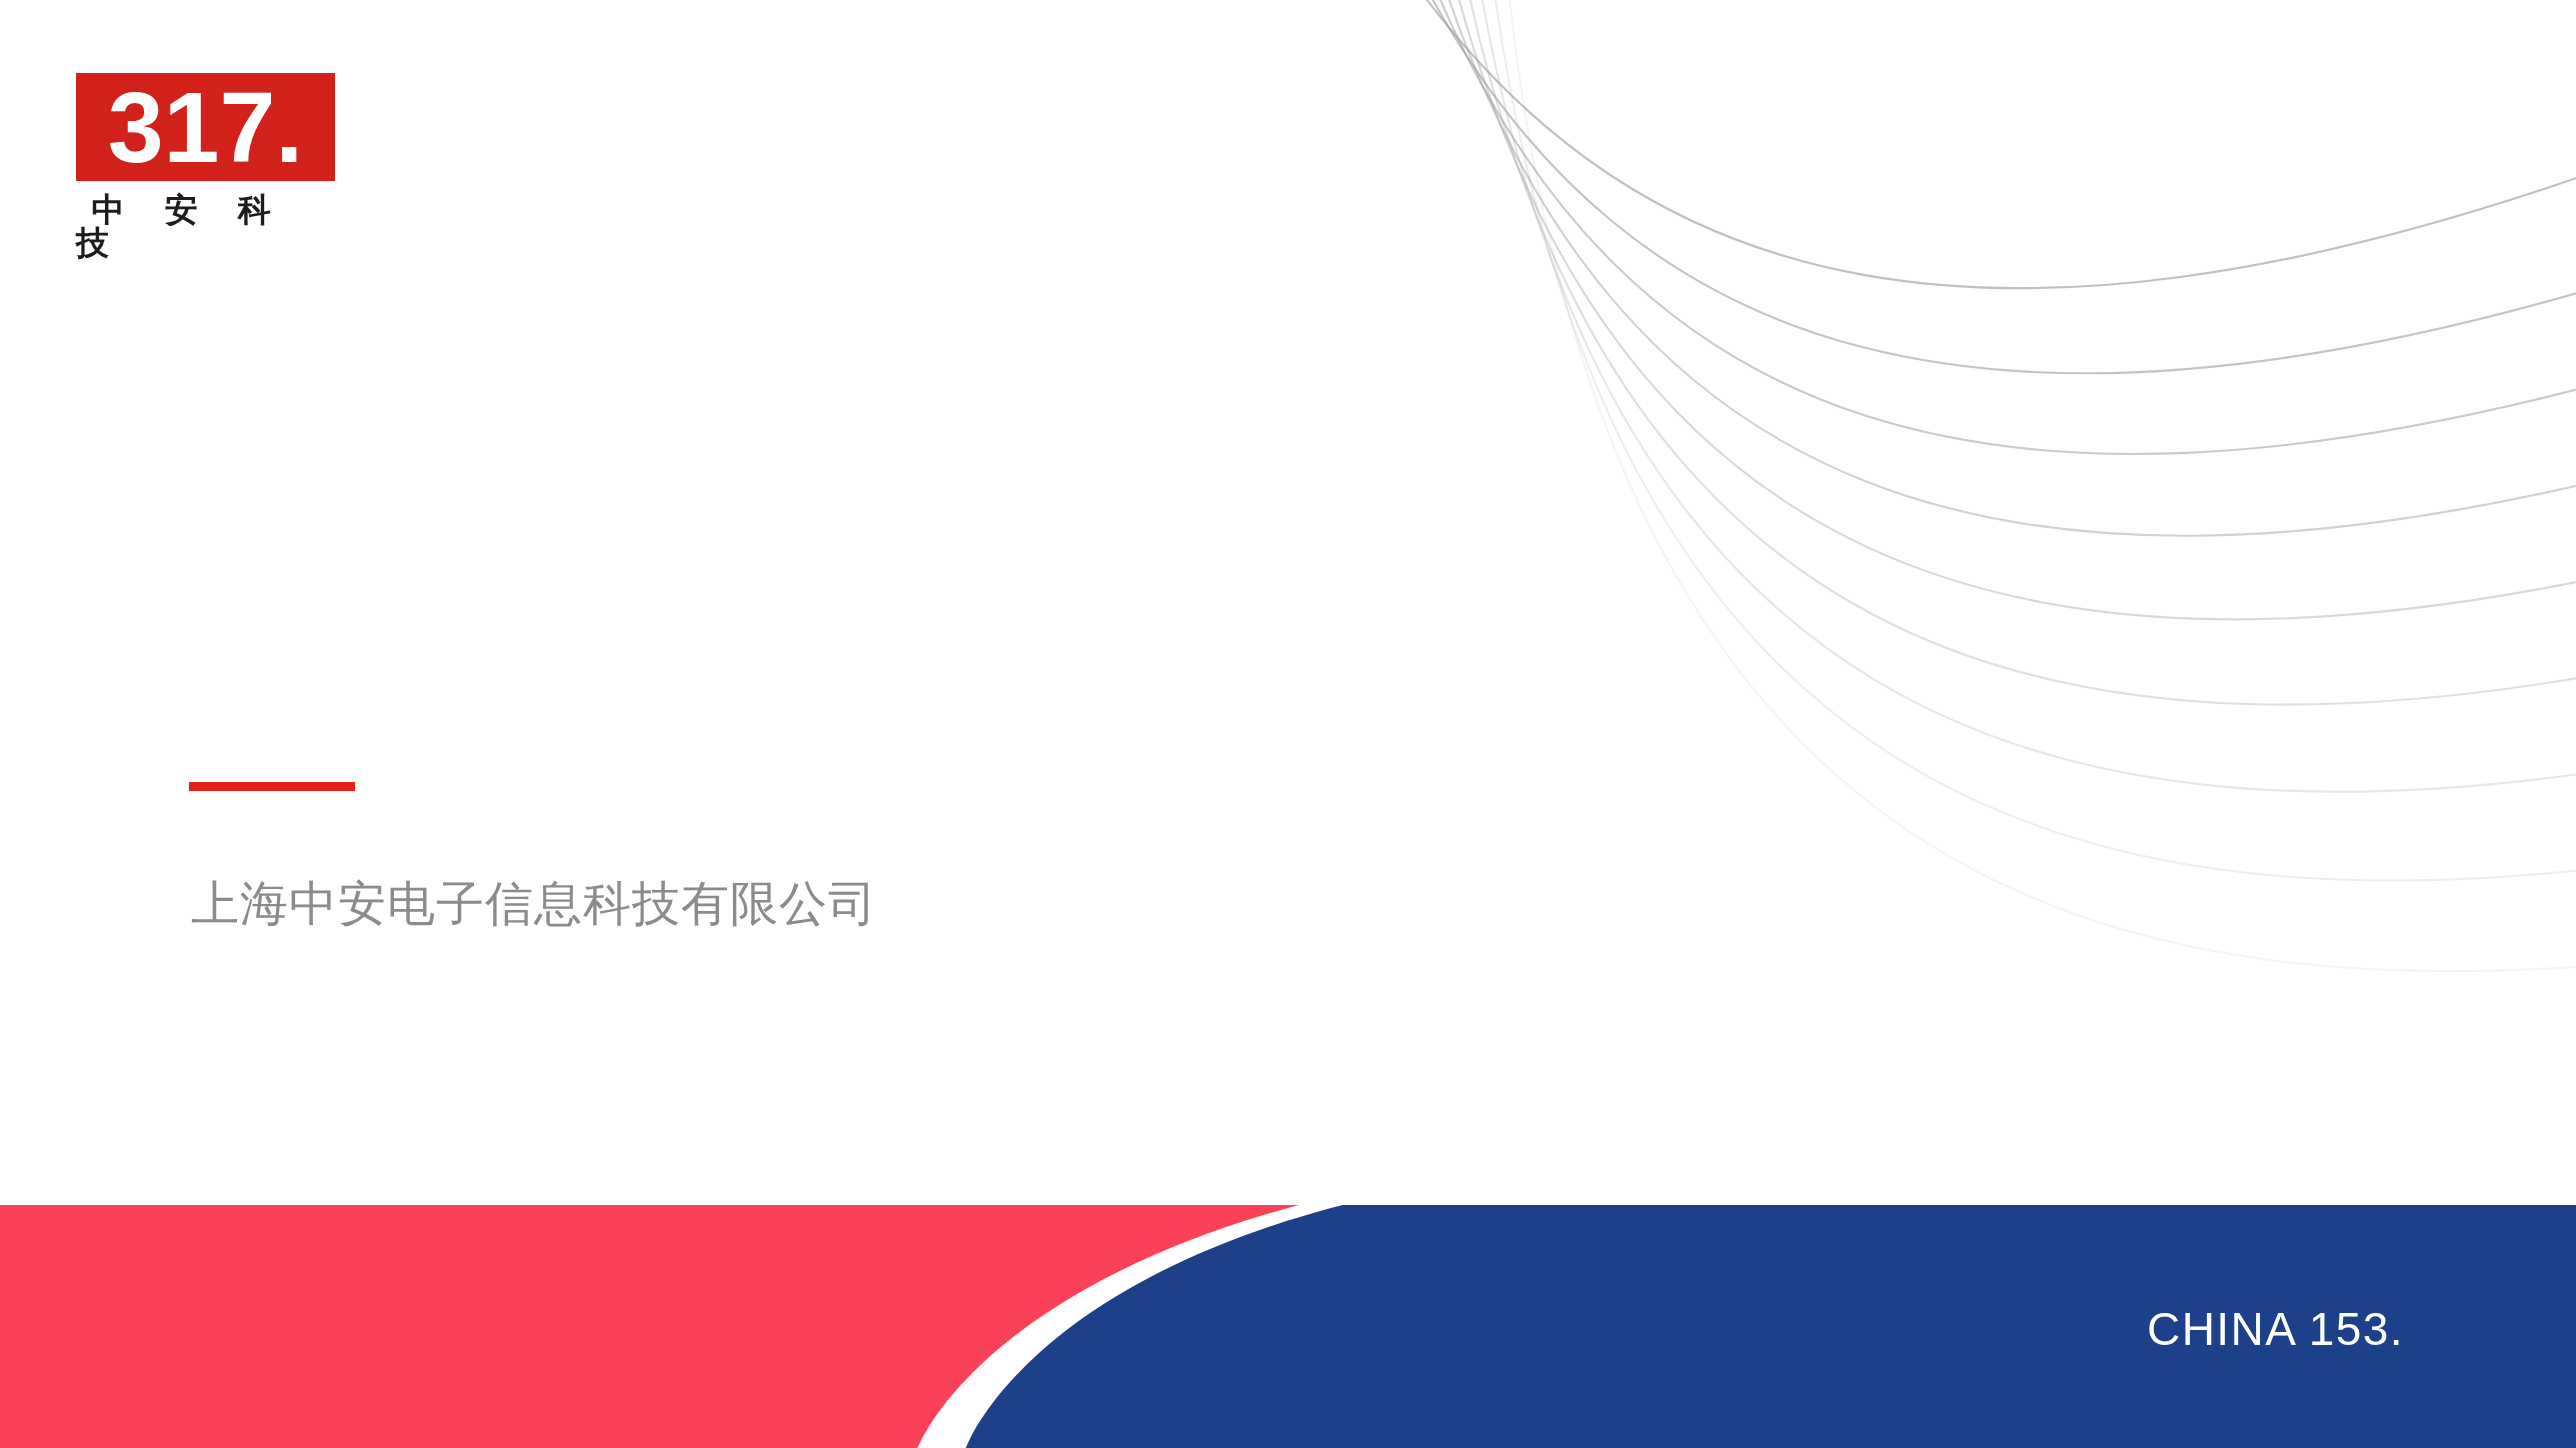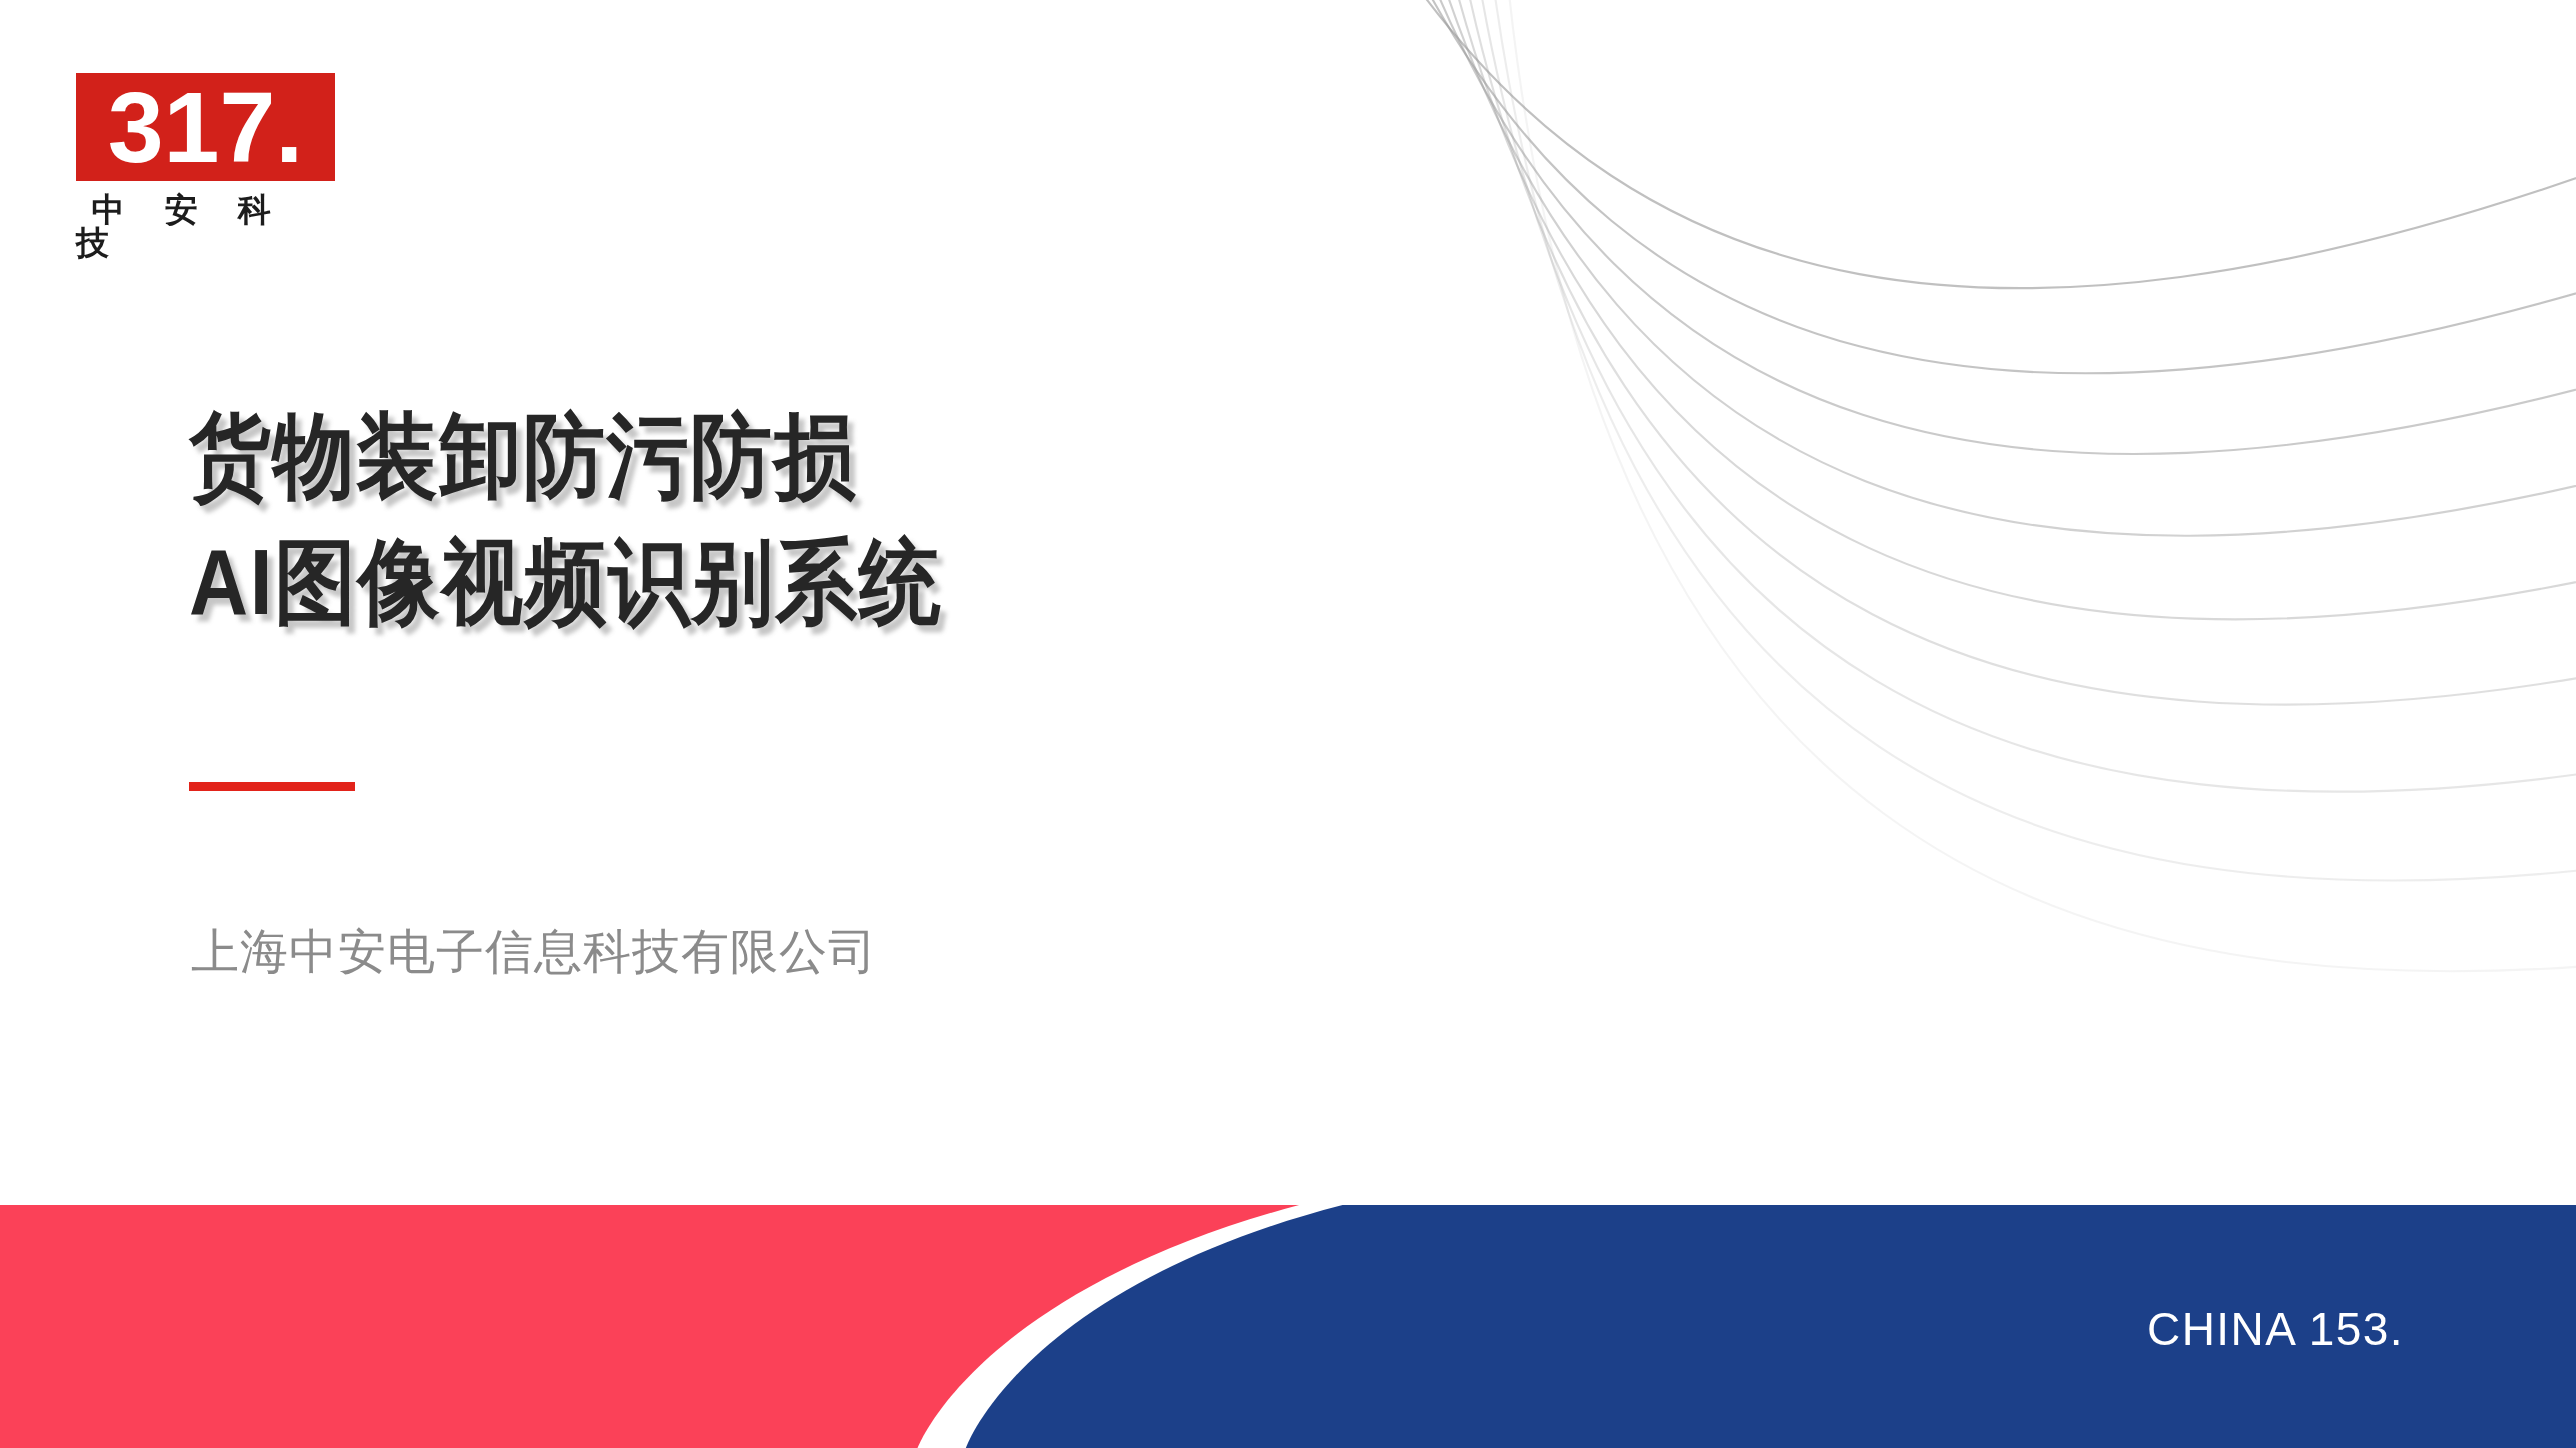--- a/index.html
+++ b/index.html
@@ -86,21 +86,20 @@
   #subtitle {
     position: absolute;
     left: 191px;
     top: 874px;
     font-size: 48px;
     line-height: 1.25;
     color: #8b8b8b;
     letter-spacing: 1px;
     white-space: nowrap;
     font-family: Liberation Serif, serif;
-    margin-top: 48px;
   }
 
   
   #footer-banner {
     position: absolute;
     left: 0;
     top: 1205px;
     width: 2576px;
     height: 243px;
     overflow: hidden;
@@ -141,24 +140,20 @@
   </svg>
 
   <div id="logo-block">
     <svg id="logo-mark" viewBox="0 0 268 112" preserveAspectRatio="none" aria-hidden="true">
       <rect x="0" y="0" width="268" height="112" fill="#d2211a"></rect>
       <text x="134" y="92" text-anchor="middle" font-family="Liberation Sans, DejaVu Sans, sans-serif" font-size="104" font-weight="700" fill="#ffffff">317.</text>
     </svg>
     <div id="logo-wordmark">中 安 科 技</div>
   </div>
 
-  <div id="headline">
-    <div class="headline-line">货物装卸防污防损</div>
-    <div class="headline-line">AI图像视频识别系统</div>
-  </div>
 
   <div id="title-rule"></div>
 
   <div id="subtitle">上海中安电子信息科技有限公司</div>
 
   <div id="footer-banner">
     <svg id="footer-svg" viewBox="0 0 2667 252" preserveAspectRatio="none" aria-hidden="true">
       <rect x="0" y="0" width="2667" height="252" fill="#fb4158"></rect>
       <path d="M1345,0 L2667,0 L2667,252 L950,252 C950,252 1010,90 1345,0 Z" fill="#ffffff"></path>
       <path d="M1390,0 L2667,0 L2667,252 L1000,252 C1000,252 1058,86 1390,0 Z" fill="#1c4089"></path>

